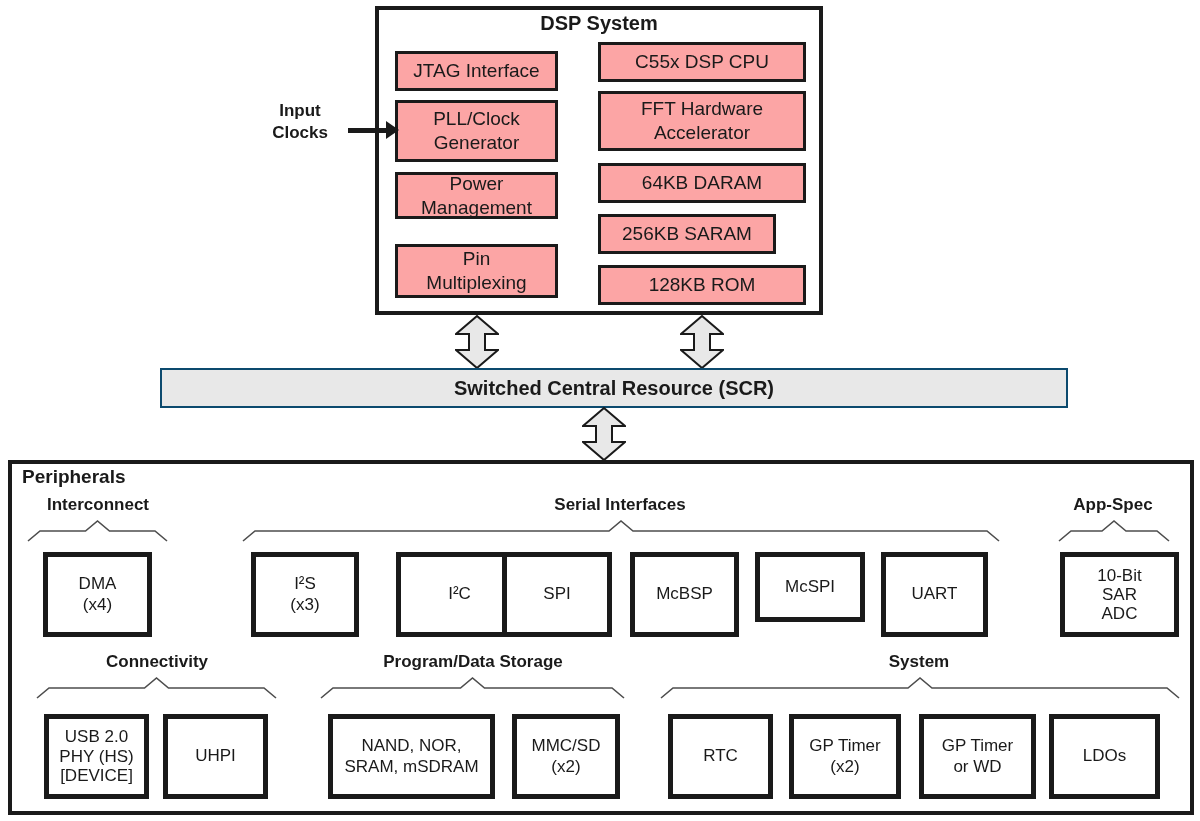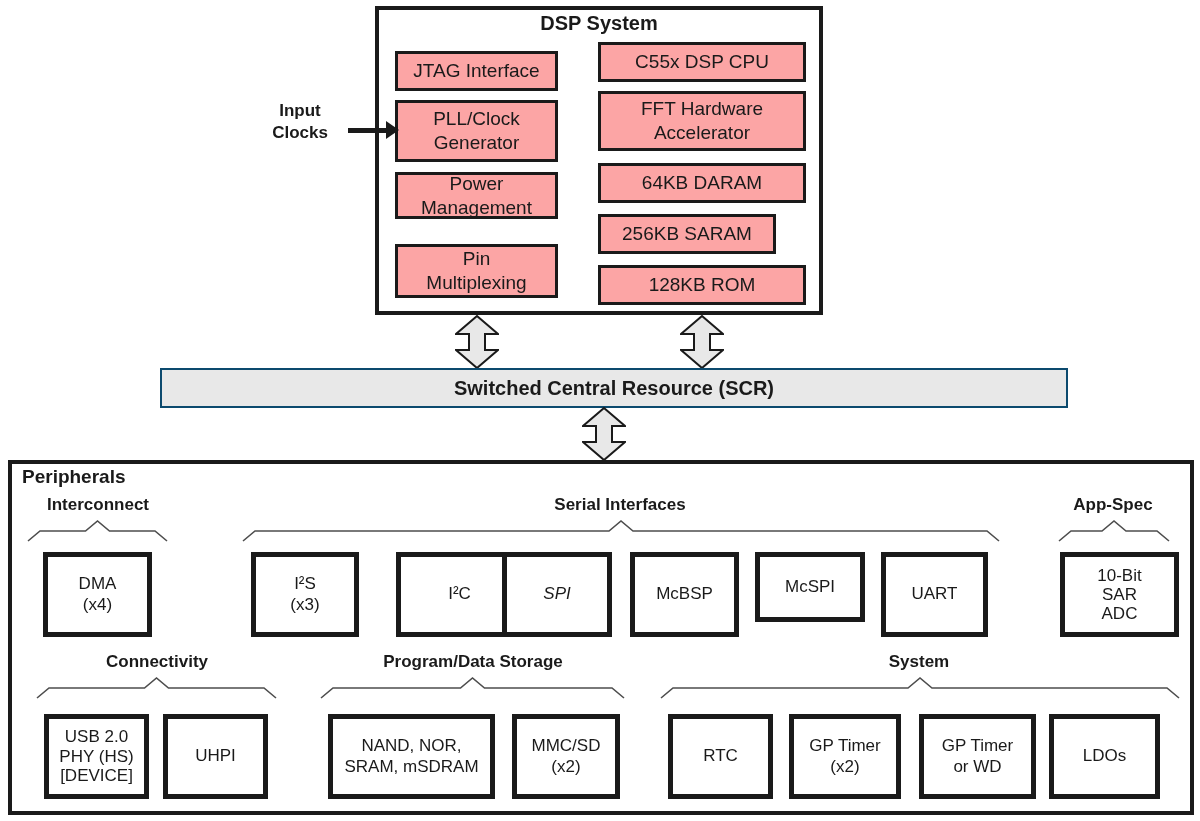--- a/index.html
+++ b/index.html
@@ -79,21 +79,21 @@
   </svg>
   <svg class="abs" style="left:1058px;top:519px;" width="112" height="24" viewBox="0 0 112 24">
     <path d="M1,22 L13,12 L44,12 L56,2 L68,12 L99,12 L111,22" fill="none" stroke="#4d4d4d" stroke-width="1.6"></path>
   </svg>
 
   <div class="abs pblk" style="left:43px;top:552px;width:109px;height:85px;">DMA
 (x4)</div>
   <div class="abs pblk" style="left:251px;top:552px;width:108px;height:85px;">I²S
 (x3)</div>
   <div class="abs pblk" style="left:377px;top:552px;width:127px;height:85px;margin-left:19px;">I²C</div>
-  <div class="abs pblk" style="left:502px;top:552px;width:110px;height:85px;font-style:italic;">SPI</div>
+  <div class="abs pblk" style="left:502px;top:552px;width:110px;height:85px;">SPI</div>
   <div class="abs pblk" style="left:630px;top:552px;width:109px;height:85px;">McBSP</div>
   <div class="abs pblk" style="left:755px;top:552px;width:110px;height:70px;">McSPI</div>
   <div class="abs pblk" style="left:881px;top:552px;width:107px;height:85px;">UART</div>
   <div class="abs pblk" style="left:1060px;top:552px;width:119px;height:85px;line-height:1.12;">10-Bit
 SAR
 ADC</div>
 
   <div class="abs group-label" style="left:77px;top:652px;width:160px;">Connectivity</div>
   <div class="abs group-label" style="left:323px;top:652px;width:300px;">Program/Data Storage</div>
   <div class="abs group-label" style="left:844px;top:652px;width:150px;">System</div>

